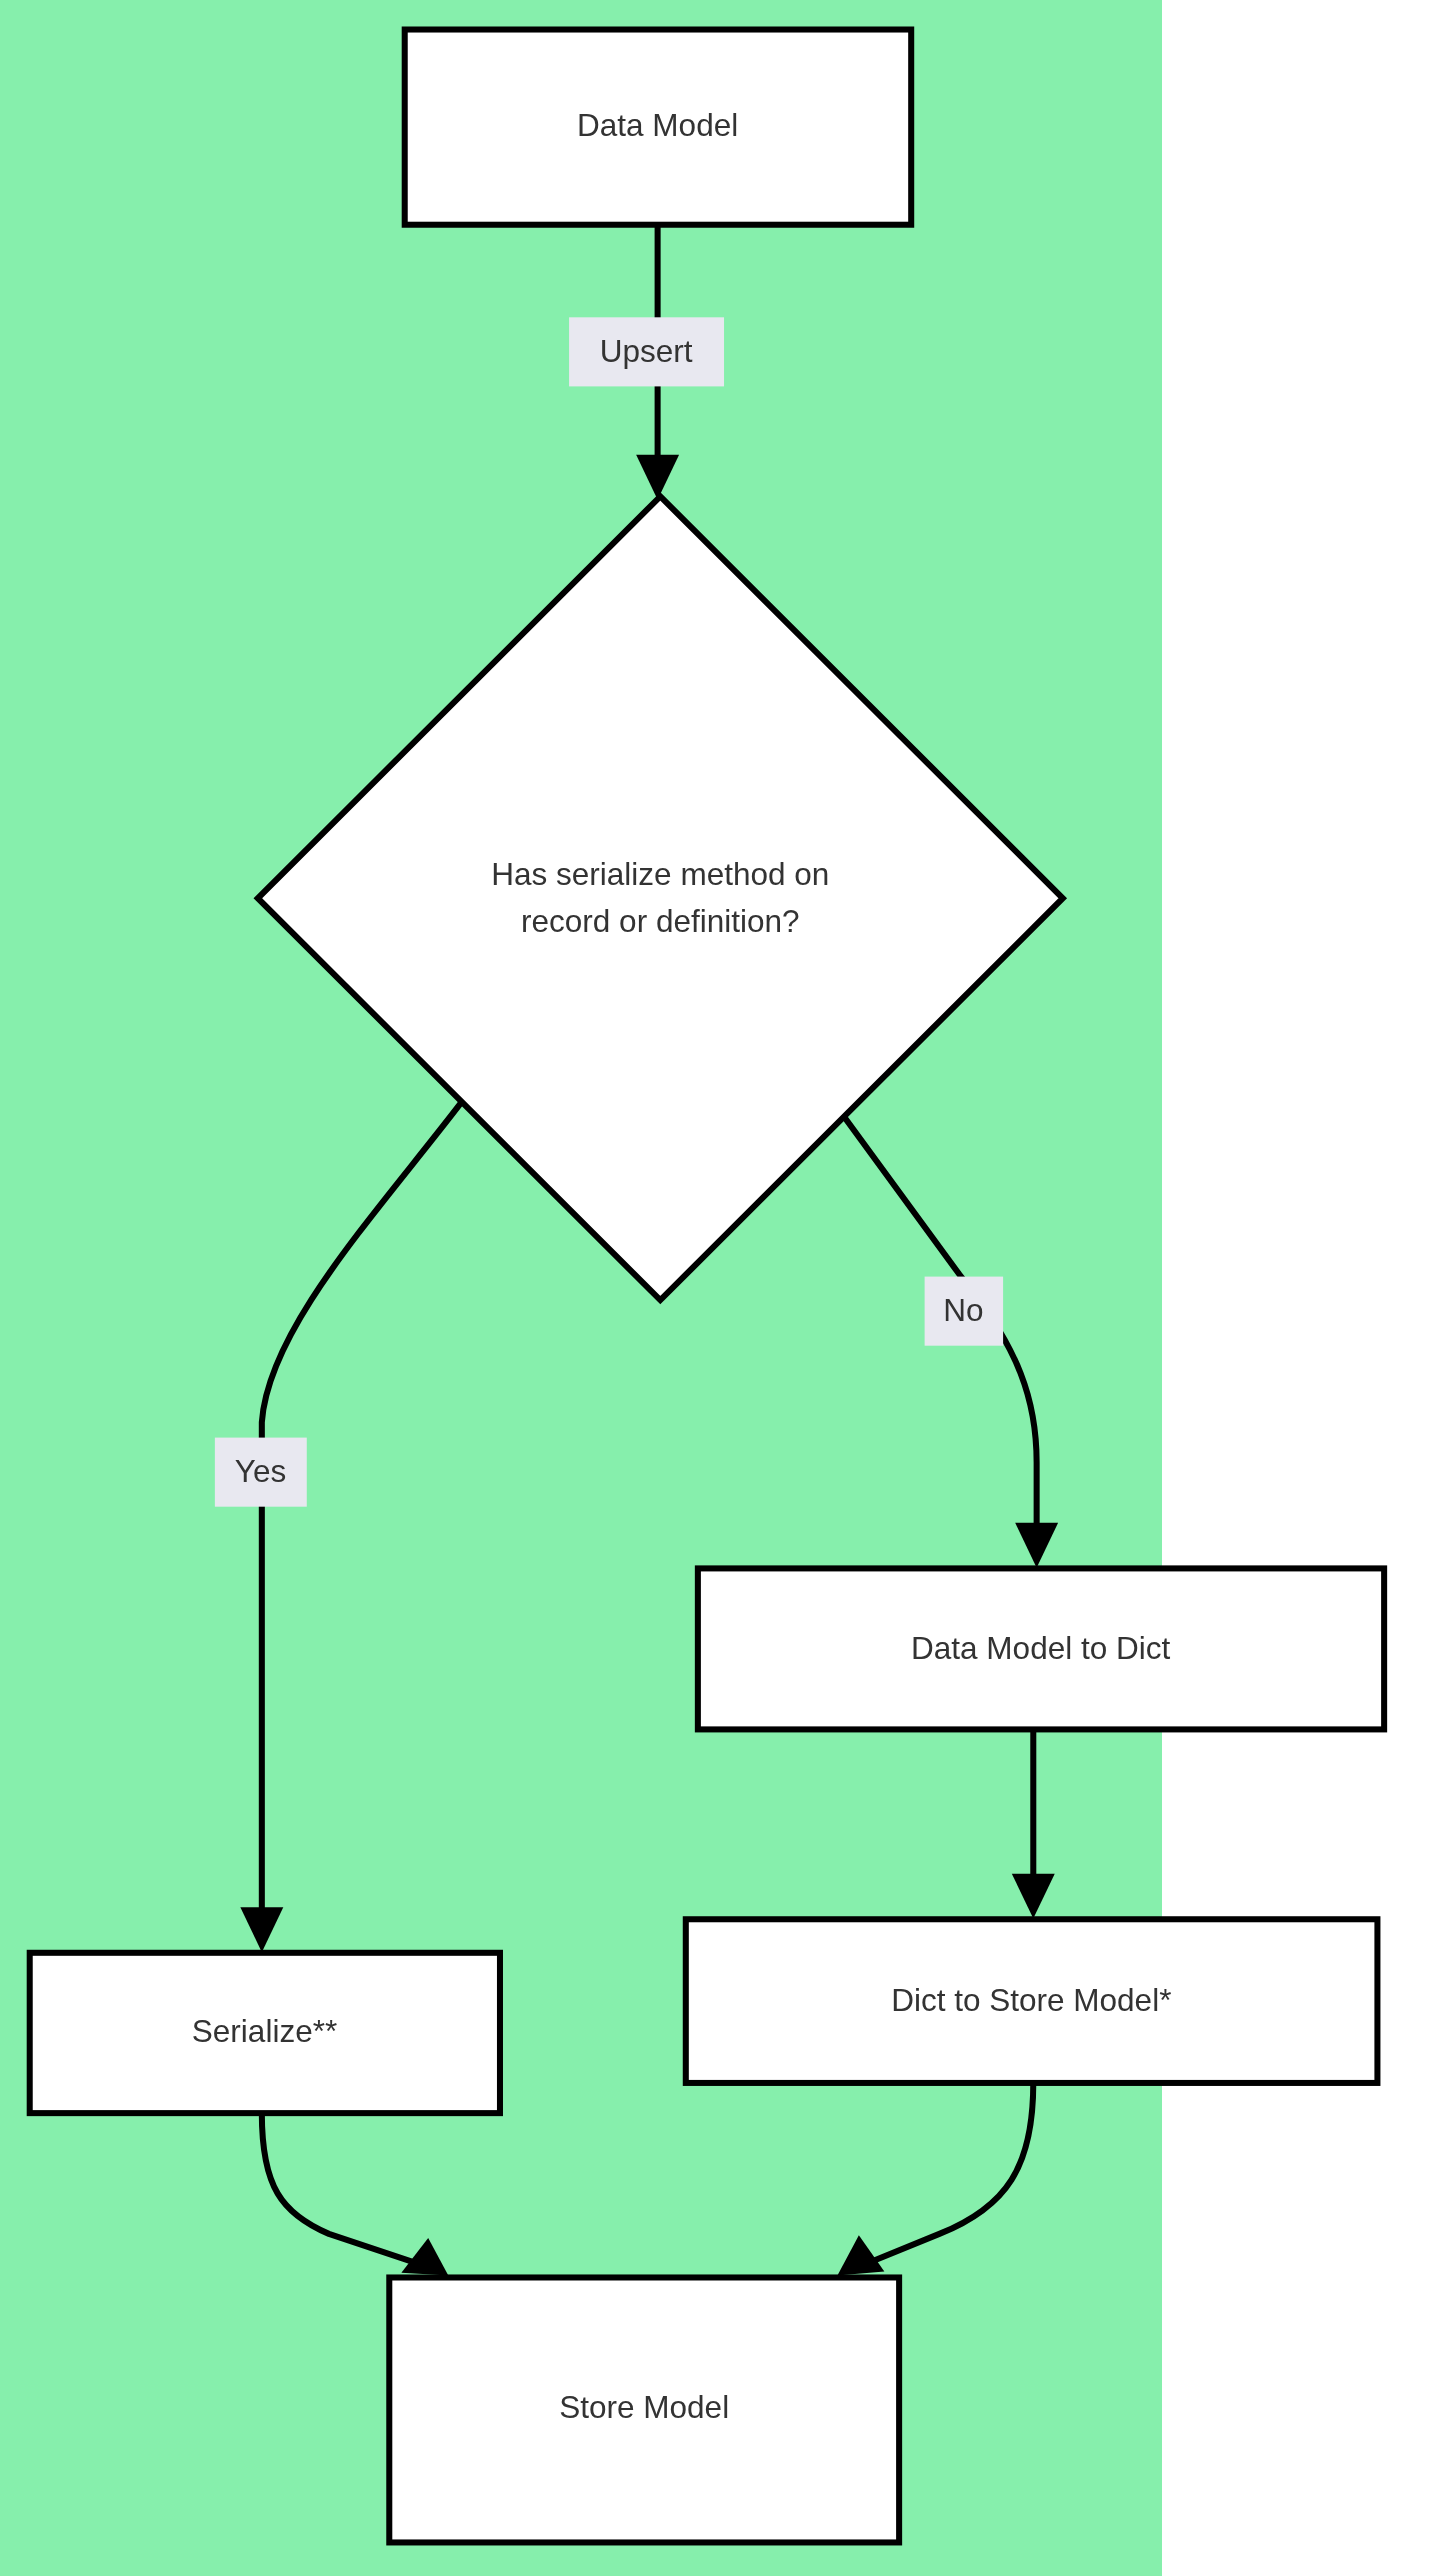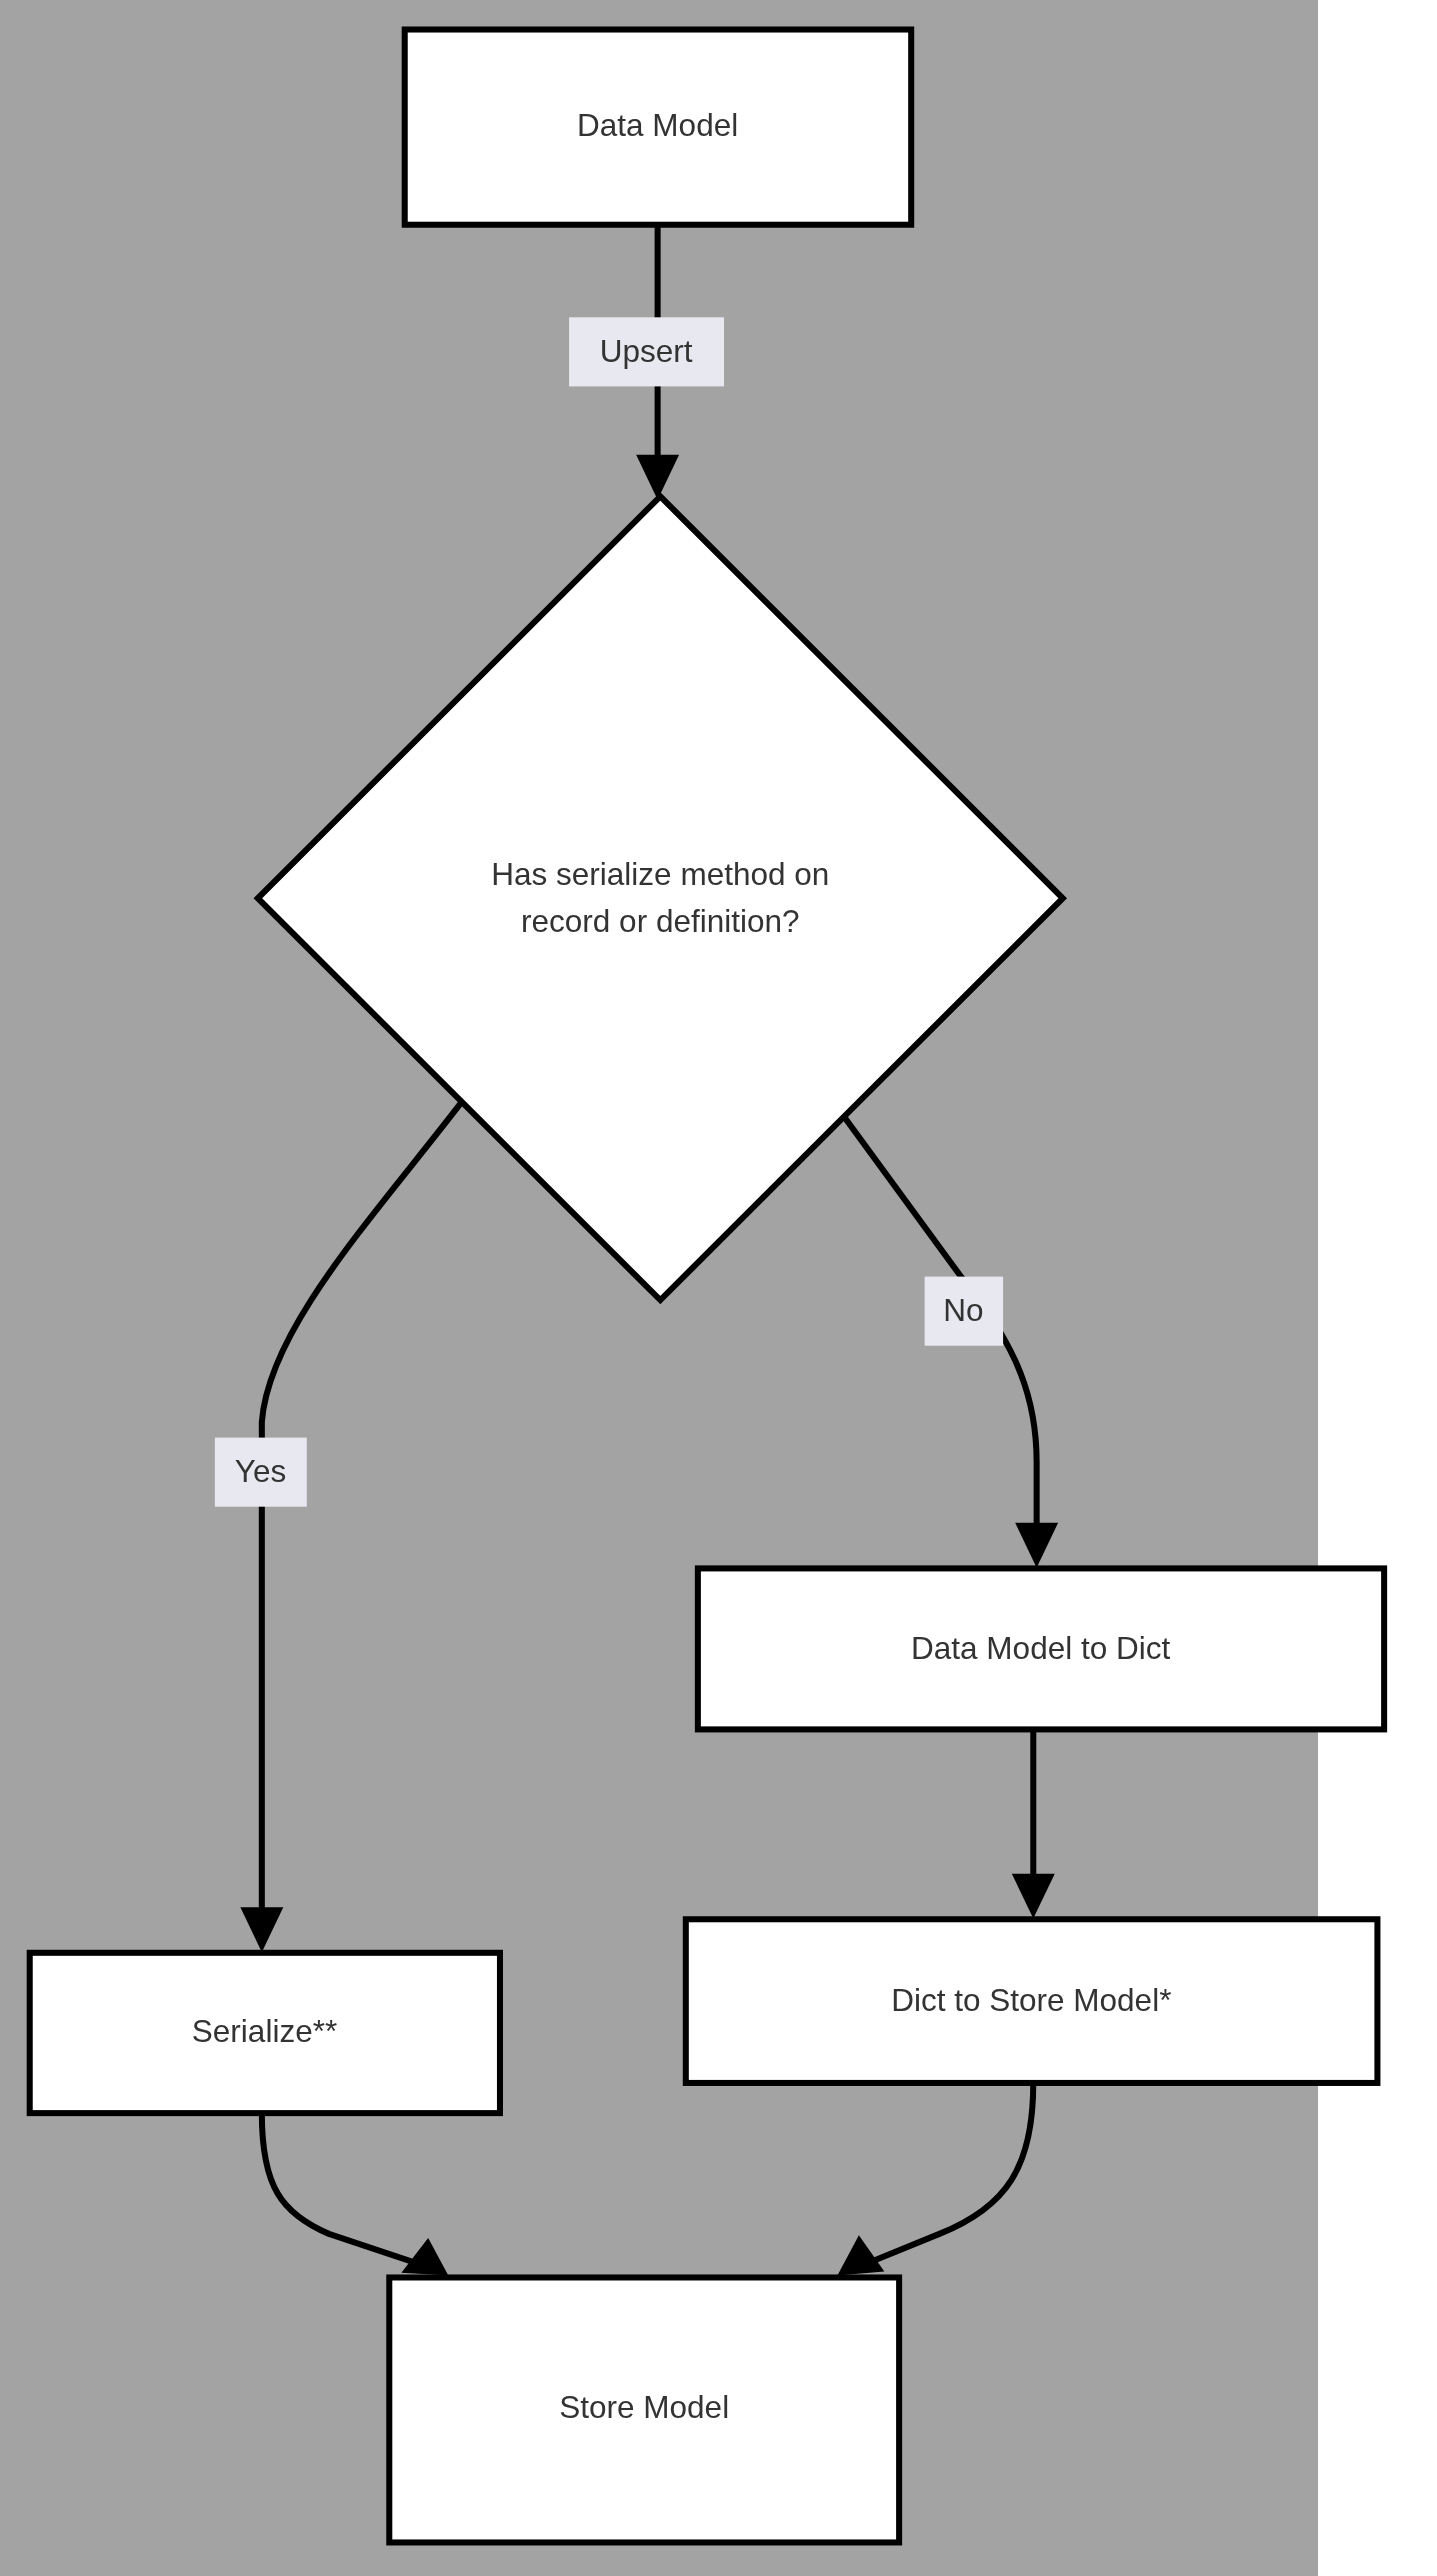--- a/index.html
+++ b/index.html
@@ -8,23 +8,23 @@
     background: #ffffff;
   }
   body {
     width: 1438px;
     height: 2576px;
     overflow: hidden;
     font-family: "Liberation Sans", sans-serif;
   }
   #flowchart-root {
     position: relative;
-    width: 1318px;
+    width: 1162px;
     height: 2576px;
-    background: #a3a3a3;
+    background: #86efac;
   }
   svg#flow-svg {
     position: absolute;
     top: 0;
     left: 0;
     width: 1438px;
     height: 2576px;
     display: block;
   }
   .node-shape {

